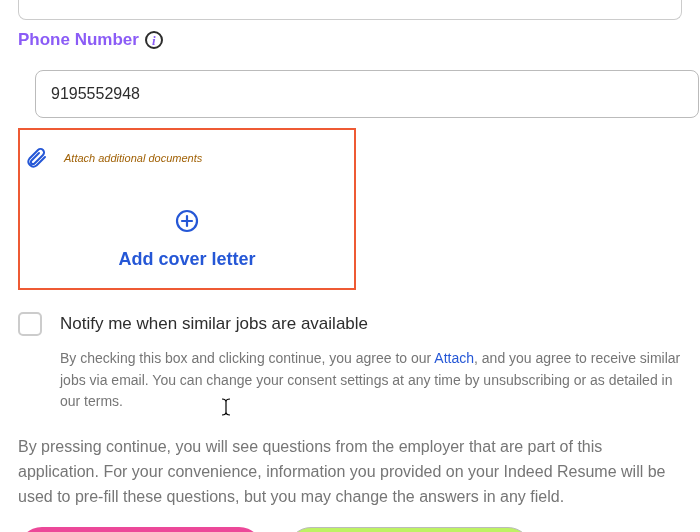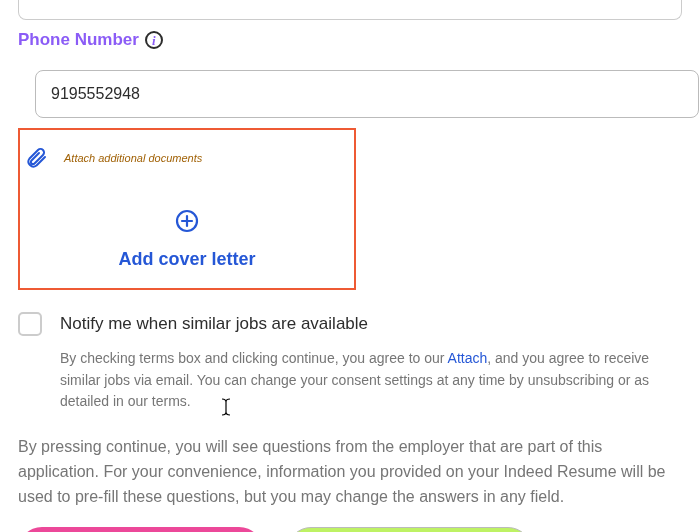--- a/index.html
+++ b/index.html
@@ -164,21 +164,21 @@
     <span class="cover-link">Add cover letter</span>
   </div>
 </div>
 
 <div class="checkbox-row">
   <div class="checkbox"></div>
   <span class="notify-label">Notify me when similar jobs are available</span>
 </div>
 
 <div class="consent-text">
-  <span>By checking terms box and clicking continue, you agree to our </span><a class="terms-link">Attach</a><span>, and you agree to receive similar jobs via email. You can change your consent settings at any time by unsubscribing or as detailed in our terms.</span>
+  <span>By checking this box and clicking continue, you agree to our </span><a class="terms-link">Attach</a><span>, and you agree to receive similar jobs via email. You can change your consent settings at any time by unsubscribing or as detailed in our terms.</span>
 </div>
 
 <div class="bottom-text">By pressing continue, you will see questions from the employer that are part of this application. For your convenience, information you provided on your Indeed Resume will be used to pre-fill these questions, but you may change the answers in any field.</div>
 
 <div class="button-row">
   <button class="btn btn-primary">Continue</button>
   <button class="btn btn-secondary">Back</button>
 </div>
 
 <svg class="cursor-caret" viewBox="0 0 16 20" stroke="#000" stroke-width="1.2" fill="none">

